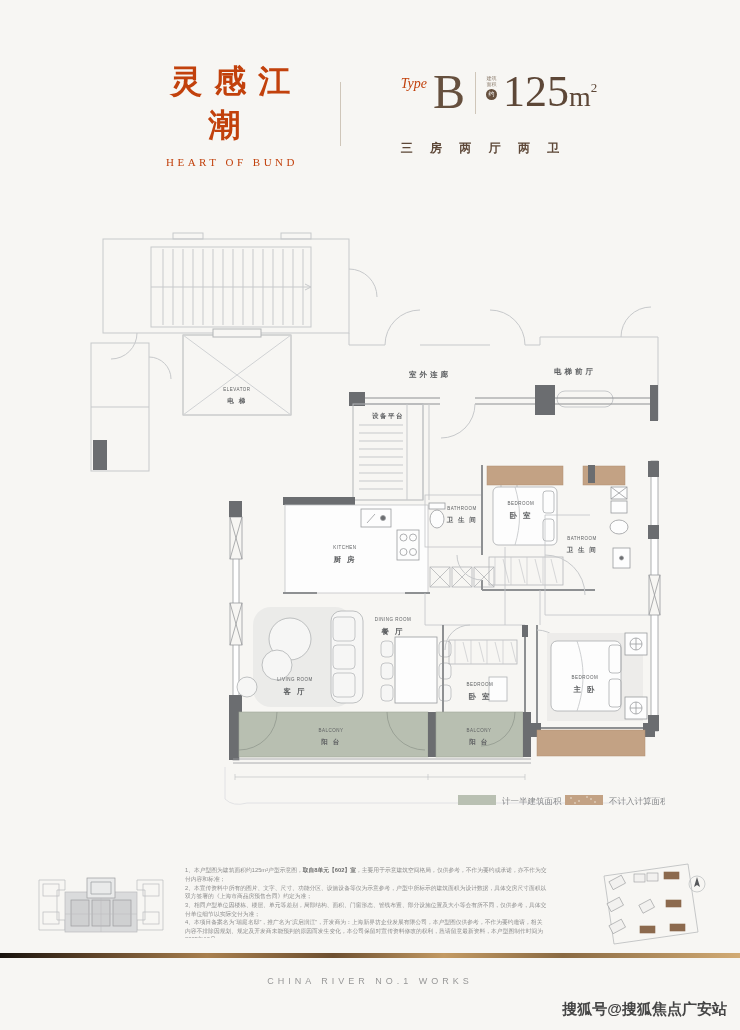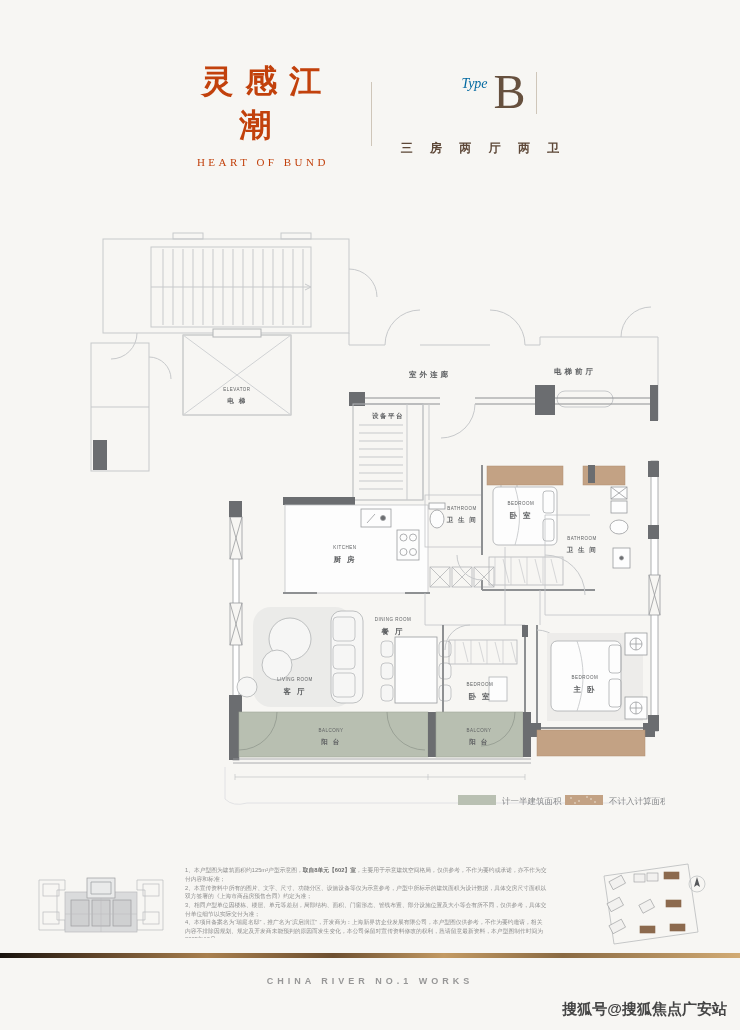--- a/index.html
+++ b/index.html
@@ -6,21 +6,21 @@
   body{width:740px;height:1030px;background:#f7f6f3;position:relative;overflow:hidden;
        font-family:"Liberation Sans",sans-serif;}
   
   .hdr{position:absolute;top:60px;left:0;width:740px;display:flex;justify-content:center;align-items:center;gap:22px;}
   .brand{width:175px;text-align:center;}
   .brand-cn{font-family:"Liberation Serif",serif;font-size:32px;color:#c2410c;letter-spacing:12px;text-indent:12px;font-weight:600;}
   .brand-en{margin-top:8px;font-family:"Liberation Serif",serif;font-size:11px;color:#c2410c;letter-spacing:3.5px;text-indent:3.5px;}
   .vline{width:1px;height:64px;background:#cfc6b9;}
   .vline2{width:1px;height:42px;background:#cfc6b9;}
   .typeblk{display:flex;align-items:flex-start;gap:6px;}
-  .type-word{font-family:"Liberation Serif",serif;font-style:italic;font-size:14px;color:#0369a1;margin-top:4px;margin-left:38px;}
+  .type-word{font-family:"Liberation Serif",serif;font-style:italic;font-size:14px;color:#c2410c;margin-top:4px;margin-left:38px;}
   .type-letter{font-family:"Liberation Serif",serif;font-size:48px;line-height:44px;color:#66503e;margin-top:-2px;}
   .areablk{display:flex;align-items:flex-start;gap:6px;}
   .areanote{display:flex;flex-direction:column;align-items:center;margin-top:3px;}
   .areanote .t{font-size:5px;line-height:6px;color:#8a7a6a;}
   .approx{width:11px;height:11px;border-radius:50%;background:#66503e;color:#fff;font-size:6px;line-height:11px;text-align:center;margin-top:2px;}
   .areanum{font-family:"Liberation Serif",serif;font-size:44px;line-height:40px;color:#5d4737;margin-top:-2px;}
   .areaunit{font-family:"Liberation Serif",serif;font-size:28px;color:#5d4737;}
   .areasup{font-family:"Liberation Serif",serif;font-size:13px;color:#5d4737;vertical-align:14px;}
   .rightcol{display:flex;flex-direction:column;align-items:center;}
   .rightrow{display:flex;align-items:flex-start;gap:10px;}
@@ -31,21 +31,21 @@
   .keyplan{position:absolute;left:35px;top:862px;width:132px;height:84px;}
   .siteplan{position:absolute;left:596px;top:858px;width:110px;height:94px;}
   .notes{position:absolute;left:185px;top:866px;width:362px;height:72px;overflow:hidden;}
   .notes-inner{width:658px;font-size:10.5px;line-height:1.5;color:#8d8d8d;
                transform:scale(0.55);transform-origin:0 0;}
   .notes-inner p{margin:0;}
   .notes b{color:#6b6b6b;font-weight:700;}
   .goldbar{position:absolute;left:0;top:953px;width:740px;height:5px;
            background:linear-gradient(90deg,#17120d 0%,#5a4026 12%,#a87f4e 28%,#6d4f30 45%,#c39a63 60%,#8a6a43 76%,#d2ab74 100%);}
   .caption{position:absolute;left:0;top:976px;width:740px;text-align:center;
-           font-size:9px;letter-spacing:4px;color:#979797;font-weight:bold;}
+           font-size:9px;letter-spacing:4px;color:#979797;}
   .watermark{position:absolute;right:13px;top:1000px;font-size:15px;color:#454545;font-weight:600;}
   text{font-family:"Liberation Sans",sans-serif;fill:#5f6163;}
   .len{font-size:4.5px;letter-spacing:.5px;}
   .lcn{font-size:7.5px;letter-spacing:2px;font-weight:600;}
   .lcn-s{font-size:6.5px;letter-spacing:1.5px;font-weight:600;}
   .larea{font-size:7.5px;letter-spacing:3px;font-weight:600;}
   .lleg{font-size:8.5px;fill:#85878a;}
 </style>
 </head>
 <body>
@@ -56,20 +56,30 @@
     <div class="brand-en">HEART OF BUND</div>
   </div>
   <div class="vline"></div>
   <div class="rightcol">
     <div class="rightrow">
       <div class="typeblk">
         <span class="type-word">Type</span>
         <span class="type-letter">B</span>
       </div>
       <div class="vline2"></div>
+      <div class="areablk">
+        <div class="areanote">
+          <span class="t">建筑</span>
+          <span class="t">面积</span>
+          <span class="approx">约</span>
+        </div>
+        <div>
+          <span class="areanum">125</span><span class="areaunit">m</span><span class="areasup">2</span>
+        </div>
+      </div>
     </div>
     <div class="roomsdesc">三 房 两 厅 两 卫</div>
   </div>
 </div>
 
 <svg class="plan" viewBox="0 0 580 590">
 
   <g stroke="#c7c9cb" fill="none" stroke-width="1">
     <rect x="18" y="14" width="246" height="94"></rect>
     <rect x="88" y="8" width="30" height="6"></rect>

